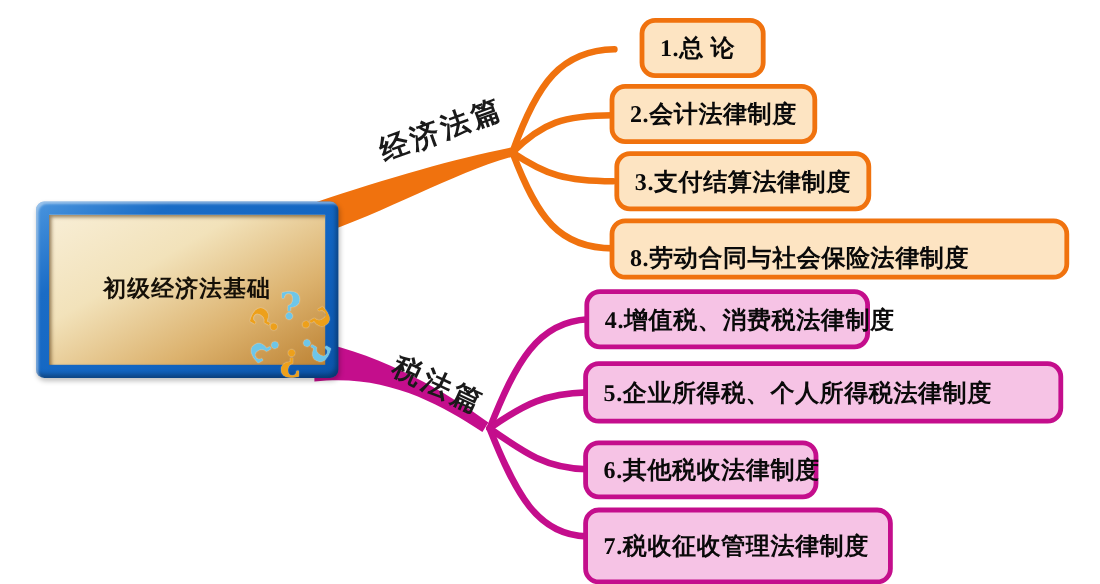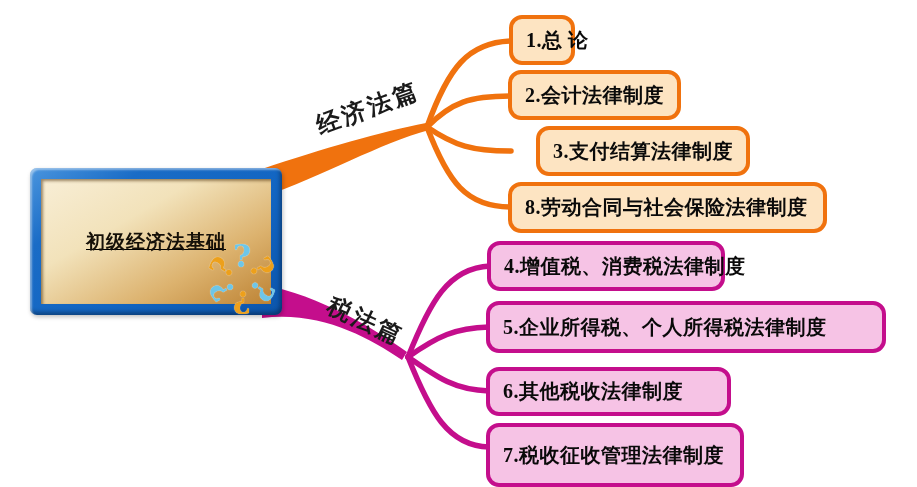--- a/index.html
+++ b/index.html
@@ -15,21 +15,21 @@
   .center-node{
     position:absolute;left:30px;top:168px;width:252px;height:147px;z-index:3;
     border-radius:7px;
     background:linear-gradient(145deg,#4a95de 0%,#1a6cc6 25%,#1265c2 60%,#0c55ab 100%);
     box-shadow:inset 2px 2px 2px rgba(255,255,255,.45), inset -2px -3px 4px rgba(0,0,0,.35), 1px 2px 4px rgba(0,0,0,.25);
   }
   .center-panel{
     position:absolute;left:11px;top:11px;right:11px;bottom:11px;
     background:linear-gradient(150deg,#f8eed6 0%,#f2e2ba 35%,#dcb26e 70%,#bd8334 100%);
     box-shadow:inset 2px 2px 3px rgba(80,50,10,.55);
-    display:flex;flex-direction:row;justify-content:center;align-items:center;text-decoration:underline;
+    display:flex;flex-direction:row;justify-content:center;align-items:center;
   }
   .center-title,.center-subtitle{
     color:#151008;font-weight:bold;font-size:19px;line-height:1.75;letter-spacing:1px;
     font-family:"Liberation Serif","DejaVu Serif",serif;
   }
   
   .qm-cluster{position:absolute;left:205px;top:242px;width:74px;height:74px;z-index:4;}
   .qm{
     position:absolute;left:50%;top:50%;width:0;height:0;
     display:flex;align-items:center;justify-content:center;
@@ -54,27 +54,27 @@
     position:absolute;z-index:2;box-sizing:border-box;
     border-radius:13px;border:4px solid #000;
     display:flex;align-items:center;
     padding:0 12px 0 13px;
     font-weight:bold;font-size:20px;color:#0a0a0a;letter-spacing:0.5px;
     white-space:nowrap;
     font-family:"Liberation Serif","DejaVu Serif",serif;
   }
   .topic-econ{border-color:#f0720e;background:#fde4c2;}
   .topic-tax{border-color:#c40e8c;background:#f6c3e5;}
-  .n1{left:509px;top:15px;width:66px;height:50px;}
+  .n1{left:533px;top:15px;width:105px;height:50px;}
   .n2{left:508px;top:70px;width:173px;height:50px;}
-  .n3{left:536px;top:126px;width:214px;height:50px;}
-  .n8{left:508px;top:182px;width:319px;height:51px;}
+  .n3{left:512px;top:126px;width:214px;height:50px;}
+  .n8{left:508px;top:182px;width:383px;height:51px;align-items:flex-end;}
   .n4{left:487px;top:241px;width:238px;height:50px;}
   .n5{left:486px;top:301px;width:400px;height:52px;}
-  .n6{left:486px;top:367px;width:245px;height:49px;text-align:center;}
+  .n6{left:486px;top:367px;width:196px;height:49px;text-align:center;}
   .n7{left:486px;top:423px;width:258px;height:64px;}
 </style>
 </head>
 <body>
 
 <svg id="curves" viewBox="0 0 917 487" xmlns="http://www.w3.org/2000/svg">
 
   <path d="M 262,169 C 325,148 380,132 426,123 L 429,130 C 380,143 324,176 262,197 Z" fill="#f0720e" stroke="none"></path>
   <path d="M 262,284 C 322,297 372,327 407,352 L 402,360 C 366,336 320,311 262,318 Z" fill="#c40e8c" stroke="none"></path>
 

